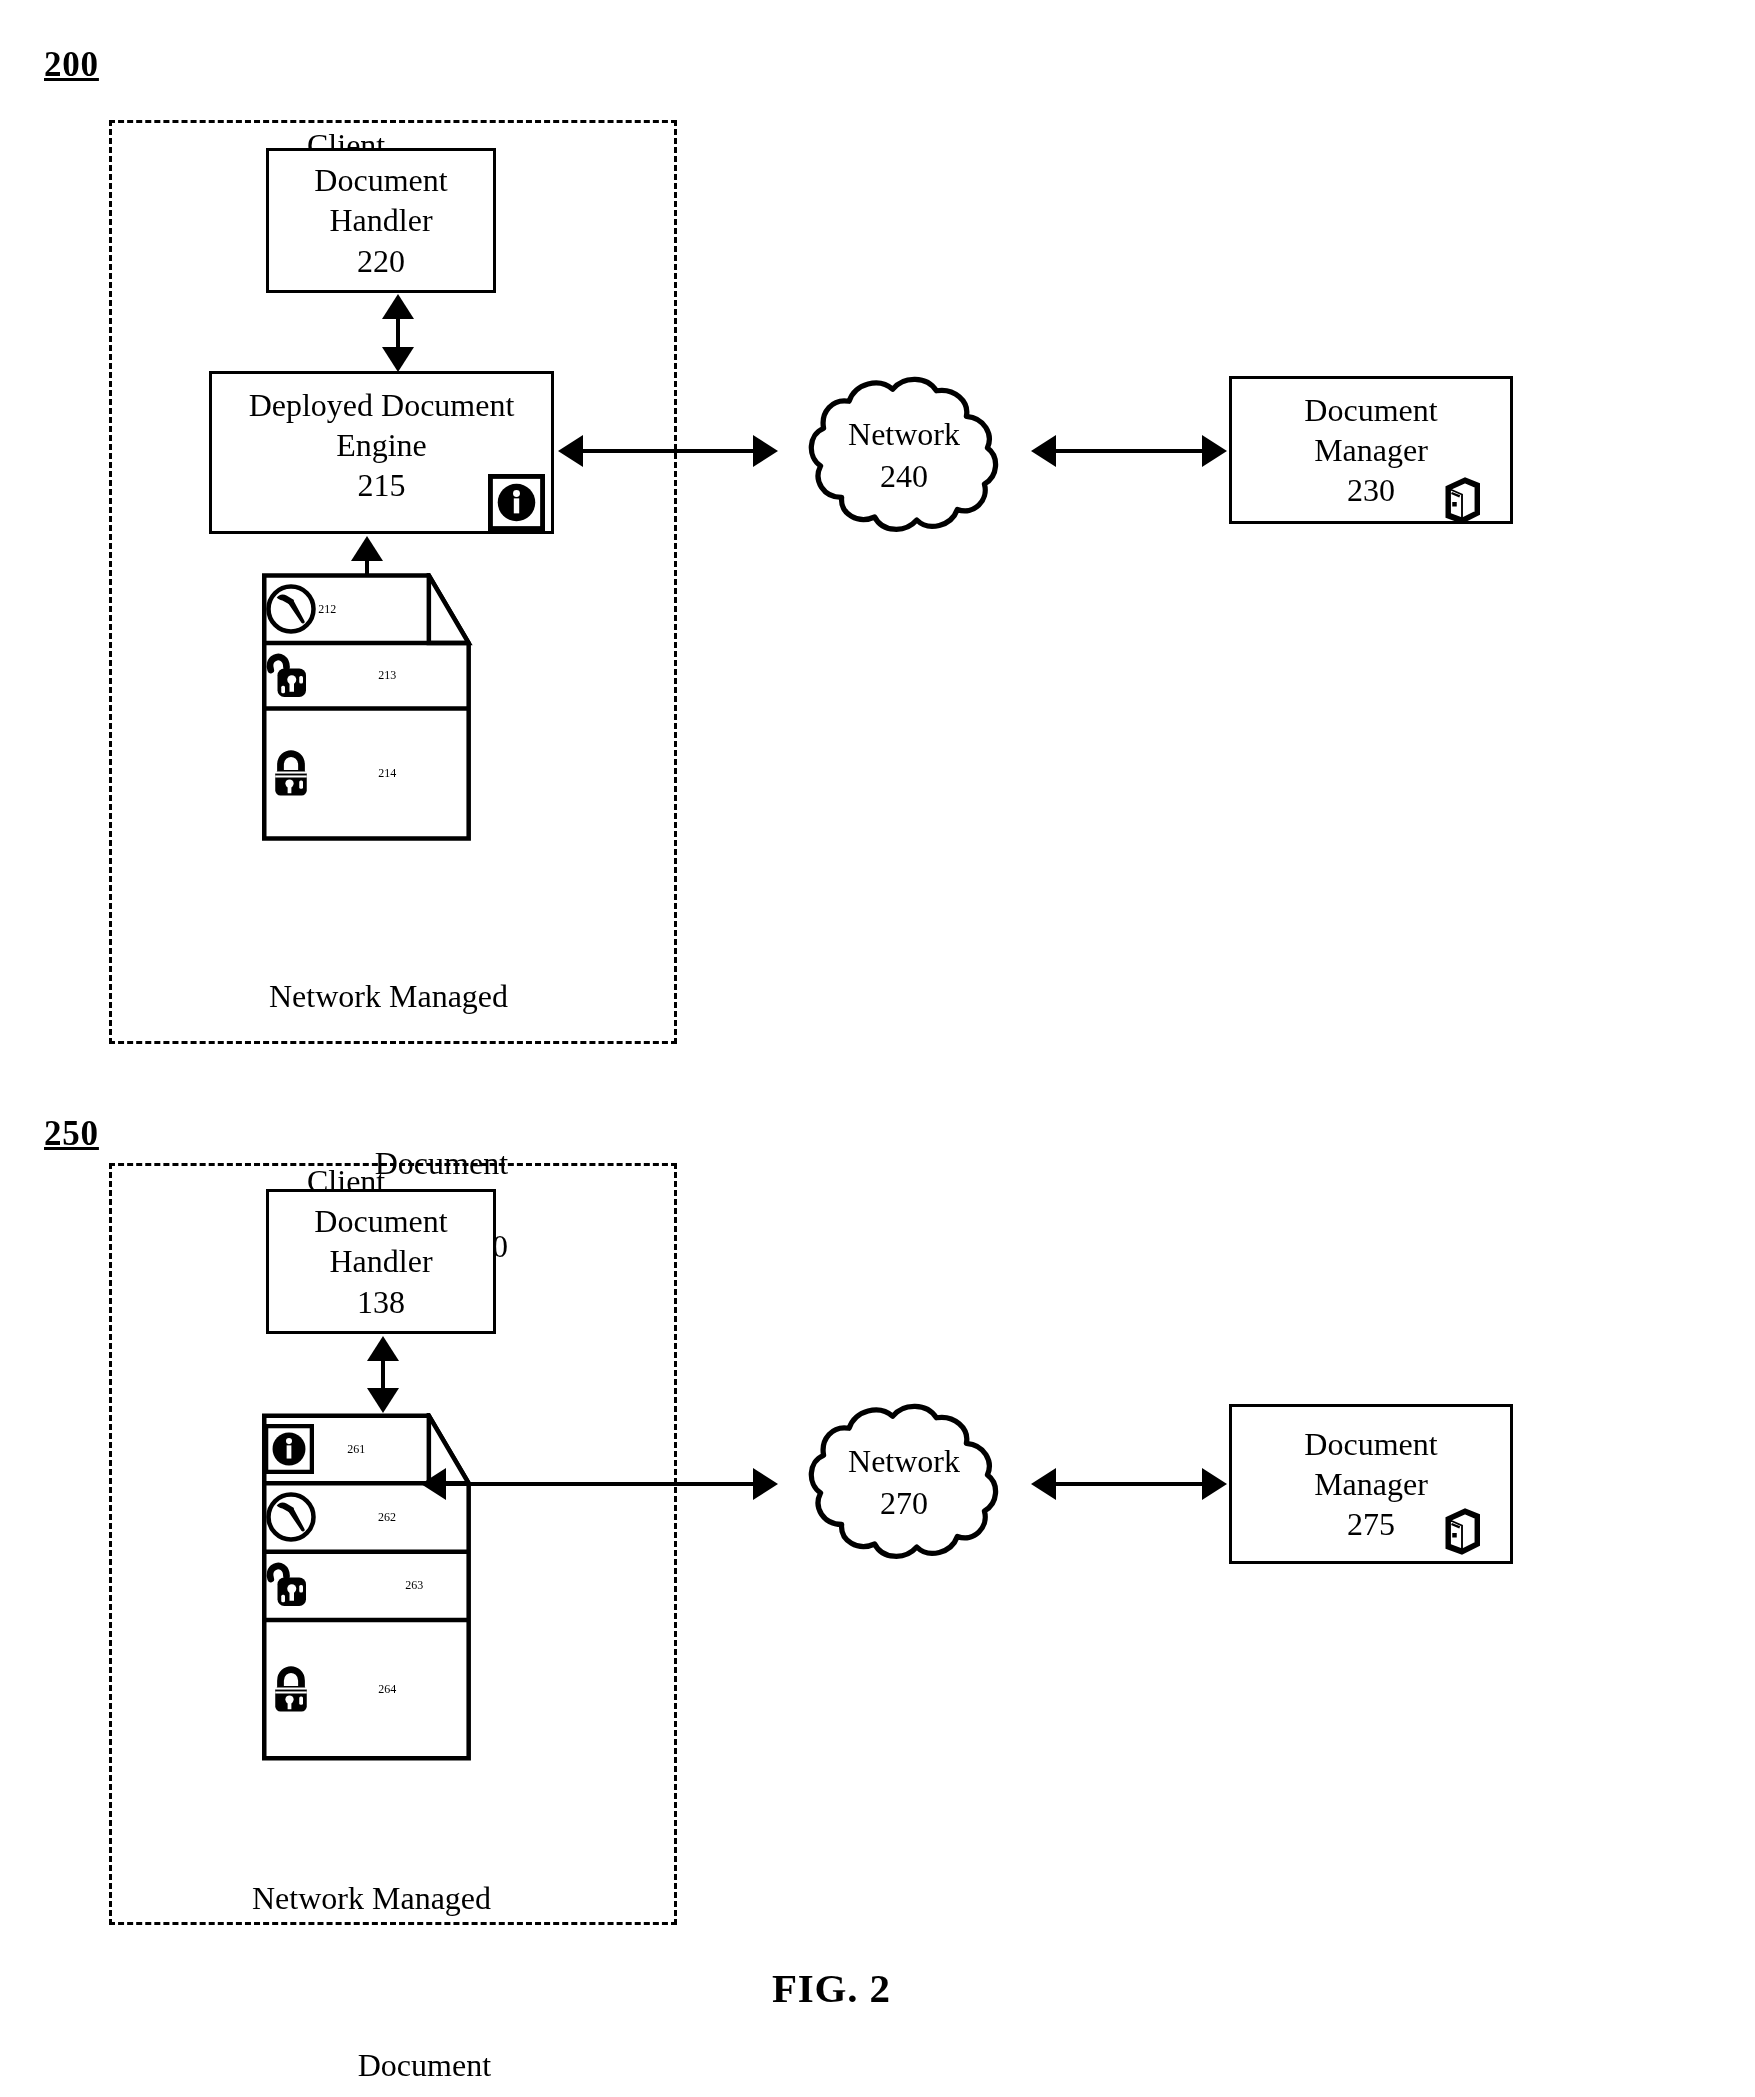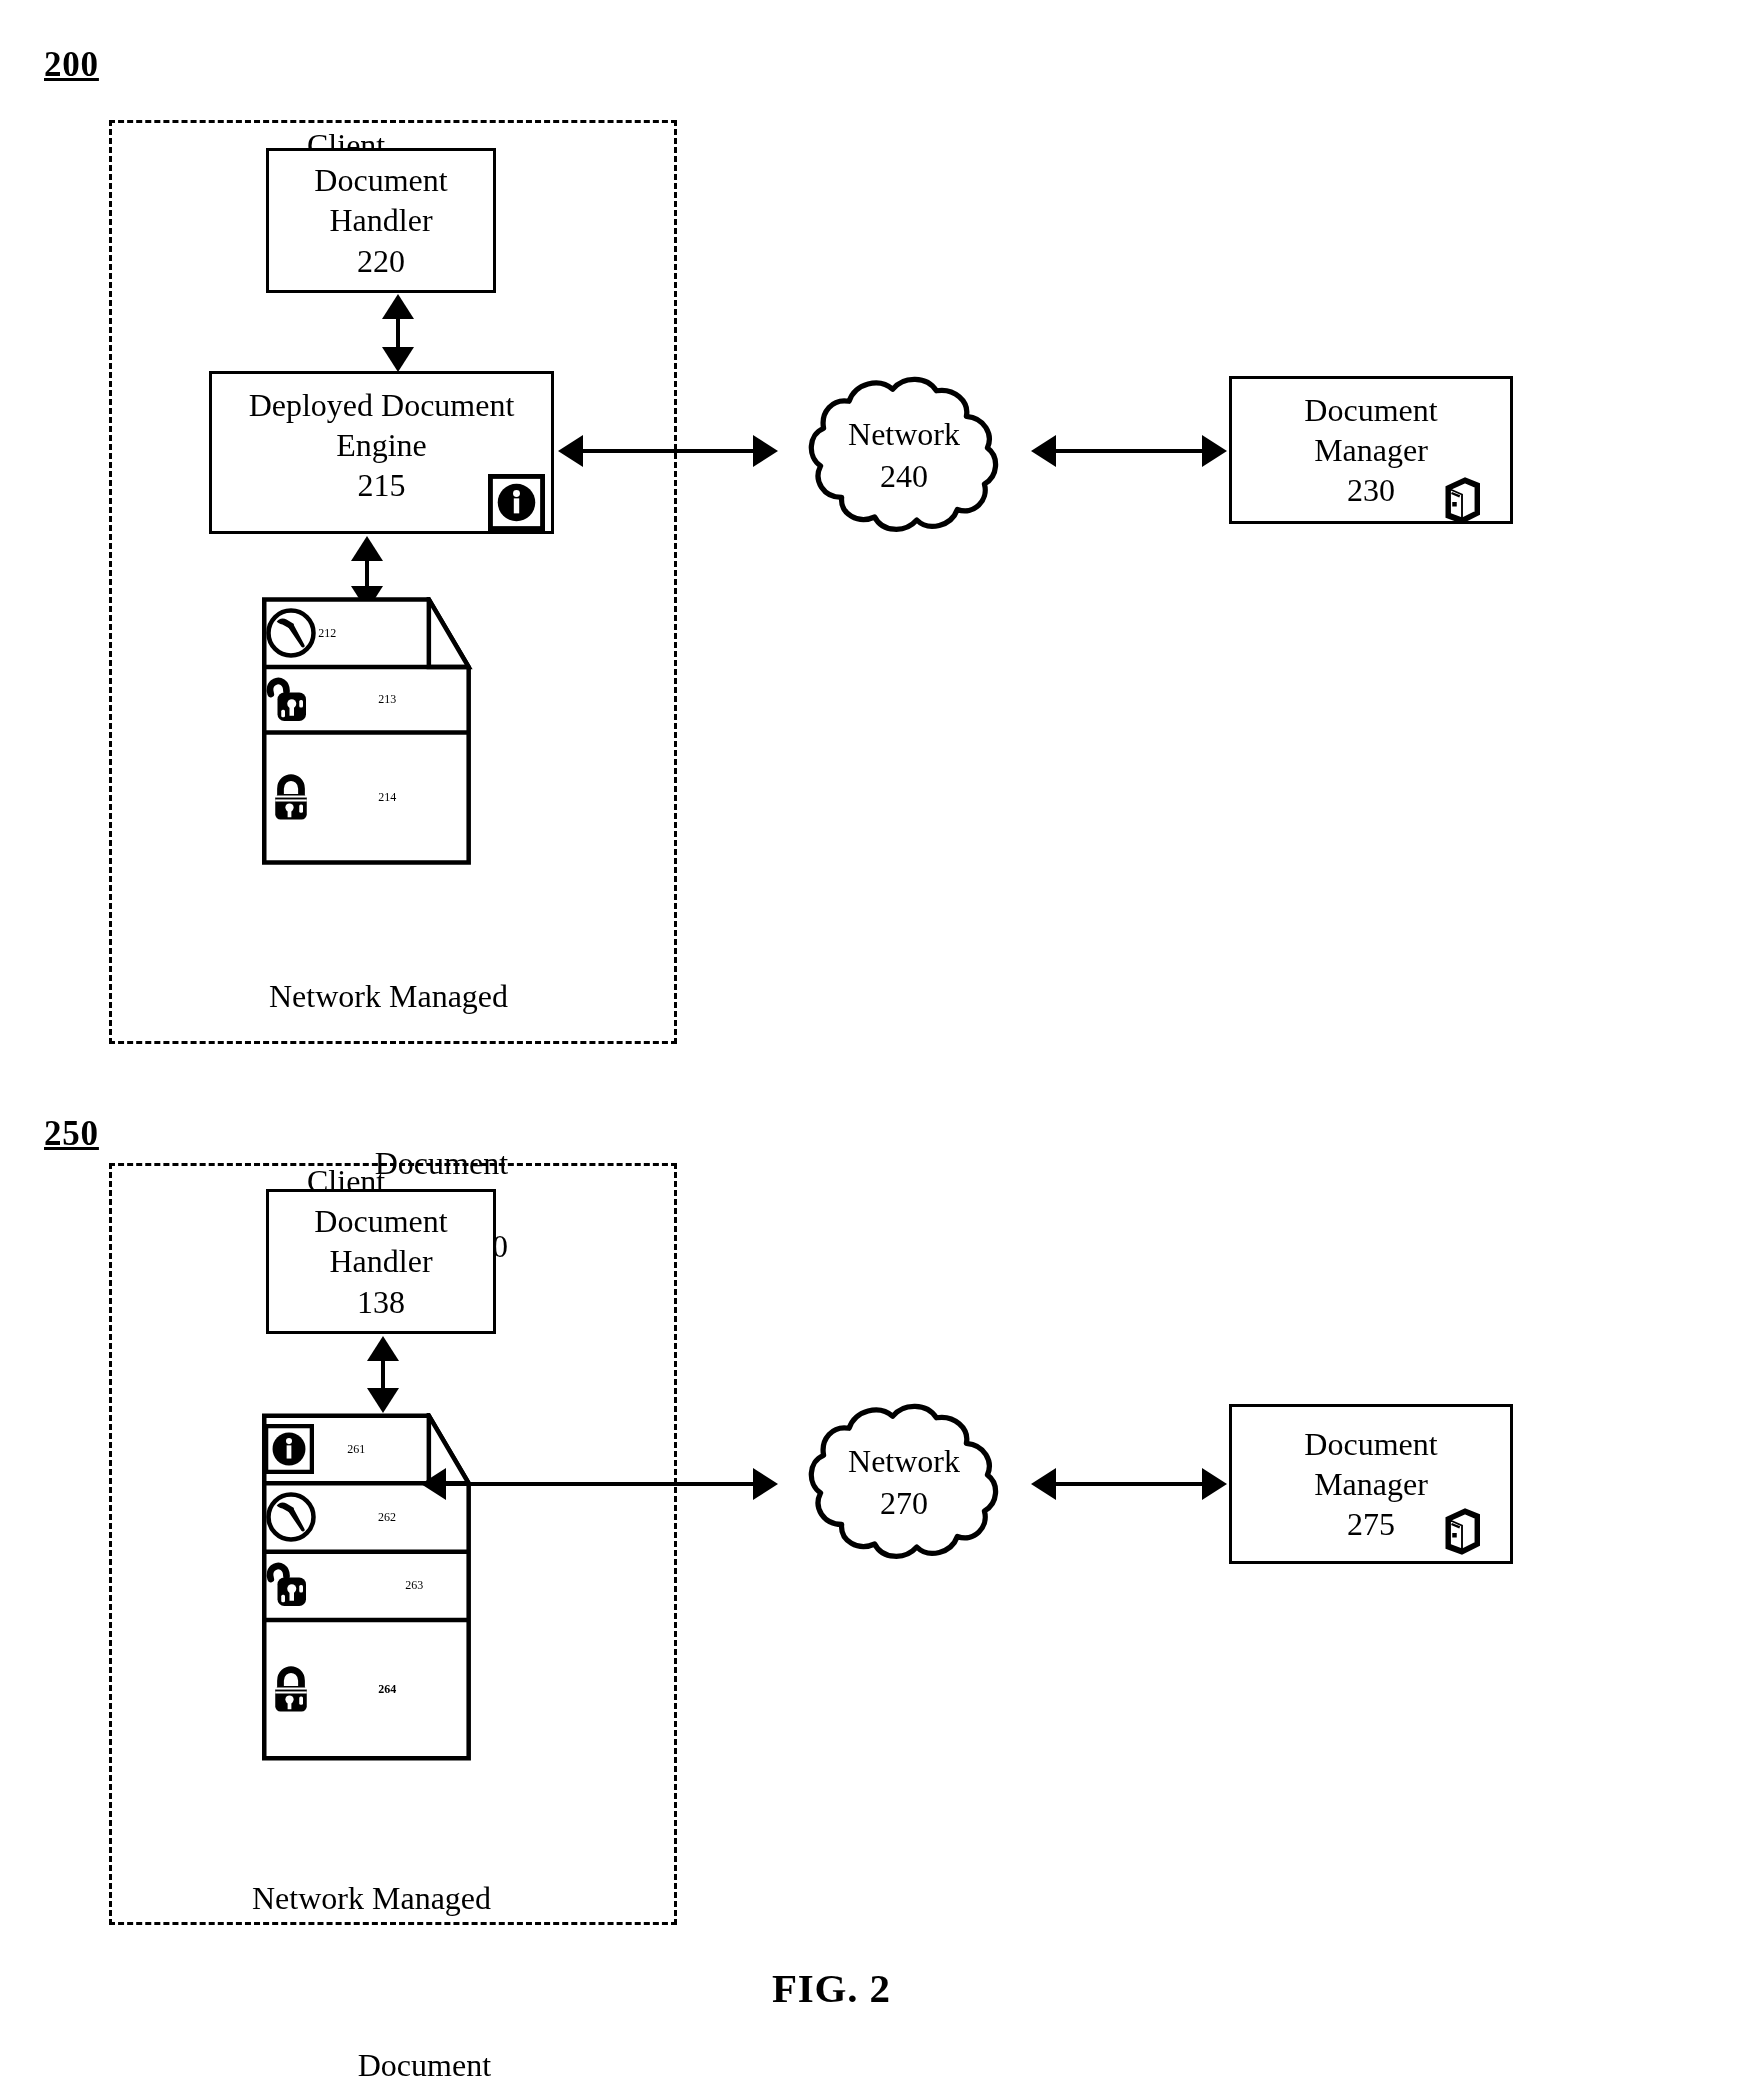--- a/index.html
+++ b/index.html
@@ -143,21 +143,21 @@
     <div class="abs arrow-line-h" style="left:19.6px; top:13.5px; width:181px;"></div>
     <div class="abs ah-right" style="right:0; top:0;"></div>
   </div>
 
   <div class="abs" style="left:351px; top:536px; width:32px; height:75px;">
     <div class="abs ah-up" style="left:0; top:0;"></div>
     <div class="abs arrow-line-v" style="left:13.5px; top:19.6px; height:36px;"></div>
     <div class="abs ah-down" style="left:0; bottom:0;"></div>
   </div>
 
-  <div class="abs" style="left:262px; top:597px; width:242px; height:268px;">
+  <div class="abs" style="left:262px; top:573px; width:242px; height:268px;">
 
     <svg class="abs" style="left:0; top:0;" width="242" height="268" viewBox="0 0 322 356" aria-hidden="true">
       <path d="M 3,3 L 222,3 L 275,93 L 275,353 L 3,353 Z" fill="#ffffff" stroke="#000000" stroke-width="6" stroke-linejoin="miter"></path>
       <path d="M 222,3 L 275,93 L 222,93 Z" fill="#ffffff" stroke="#000000" stroke-width="6" stroke-linejoin="miter"></path>
       <line x1="3" y1="93" x2="275" y2="93" stroke="#000000" stroke-width="6"></line>
       <line x1="3" y1="180" x2="275" y2="180" stroke="#000000" stroke-width="6"></line>
     </svg>
 
     <div class="abs" style="left:2.3px; top:2.3px; width:165px; height:68px; display:flex; align-items:center;">
       <div class="ic">
@@ -332,21 +332,21 @@
         <svg width="54" height="54" viewBox="0 0 72 72" aria-hidden="true">
           <path d="M 22,36 L 22,25 C 22,15 30,10 36,10 C 42,10 50,15 50,25 L 50,36" fill="none" stroke="#000" stroke-width="9"></path>
           <rect x="15" y="32" width="42" height="34" rx="7" fill="#000"></rect>
           <rect x="15" y="34" width="42" height="8" fill="#fff"></rect>
           <line x1="15" y1="38" x2="57" y2="38" stroke="#000" stroke-width="2.5"></line>
           <circle cx="34" cy="50" r="5.5" fill="#fff"></circle>
           <rect x="31.5" y="52" width="5" height="11" fill="#fff"></rect>
           <rect x="47" y="46" width="5" height="11" rx="2" fill="#fff"></rect>
         </svg>
       </div>
-      <span class="rownum" style="margin-left:60px;font-weight:bold;">264</span>
+      <span class="rownum" style="margin-left:60px;">264</span>
     </div>
   </div>
 
   <div class="abs doc-caption" style="left:252px; top:1795px;">
     <div>Network Managed</div>
     <div>
       <span>Document</span>
       <span style="display:inline-block;width:44px;"></span>
       
     </div>

